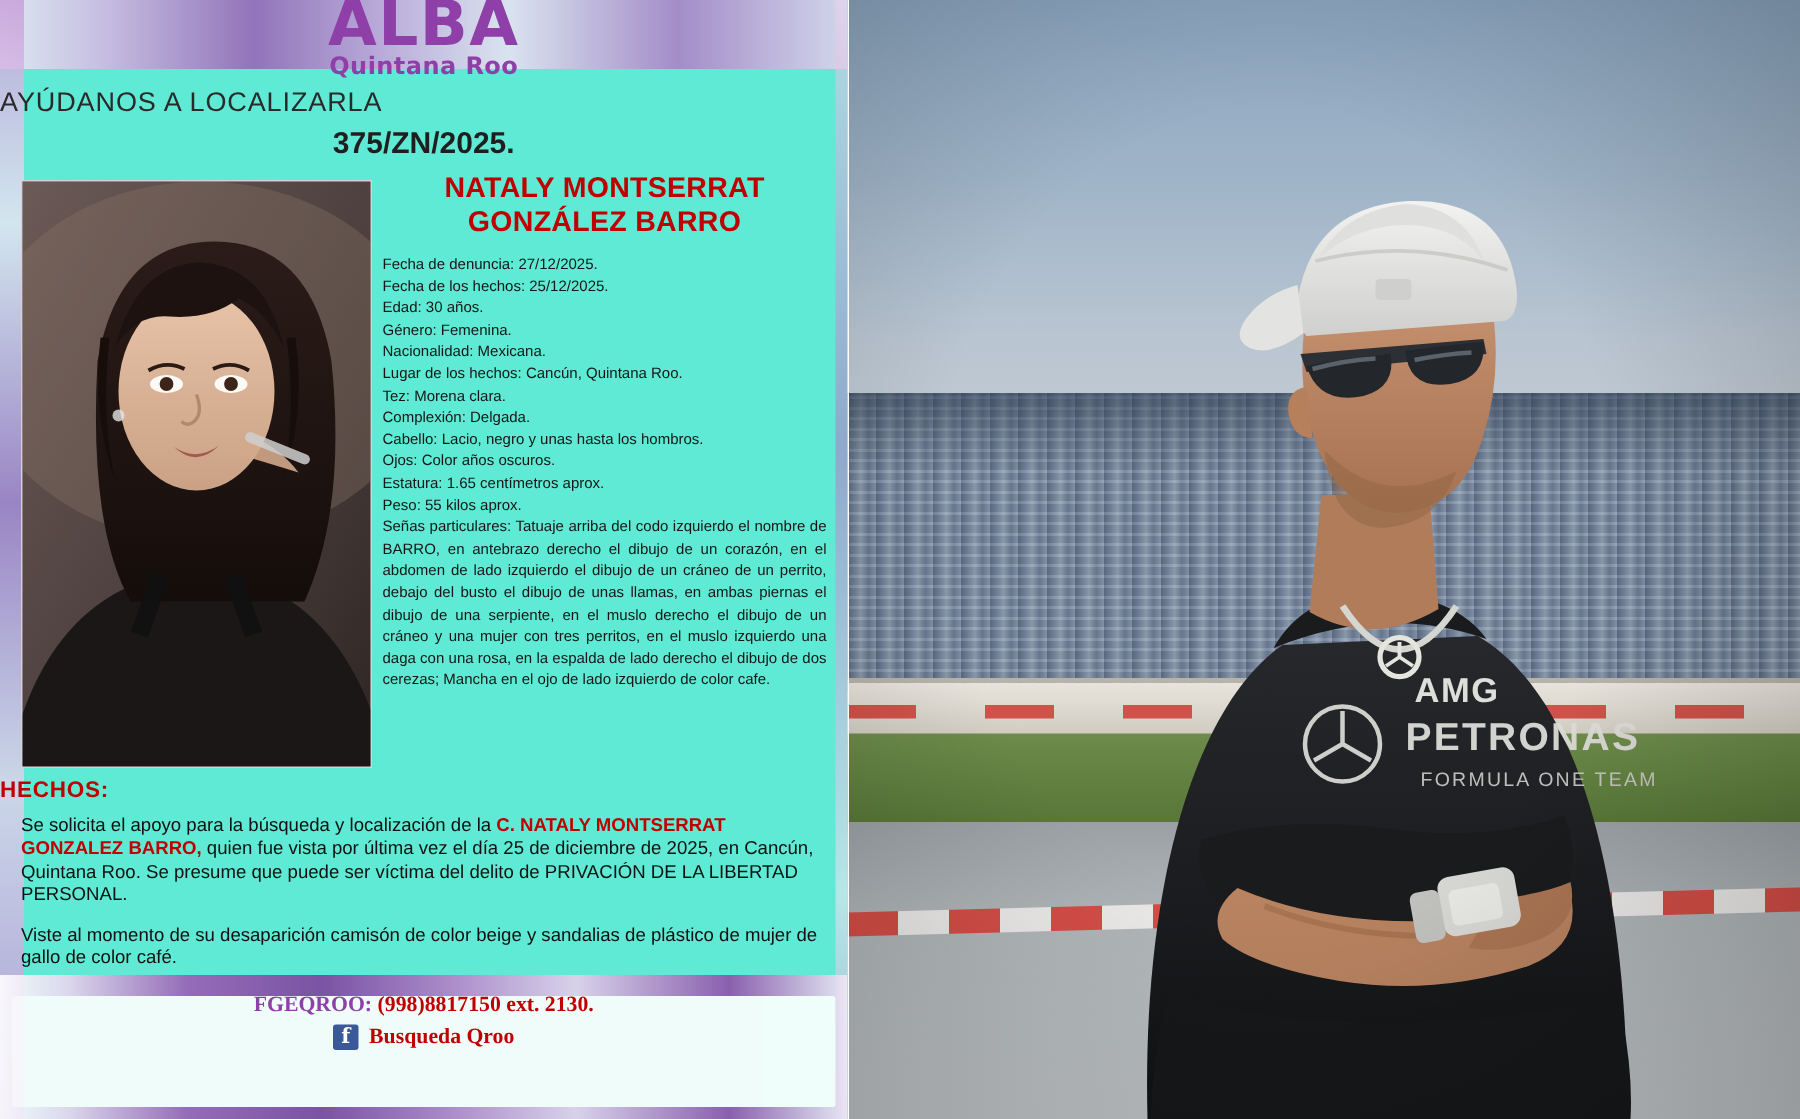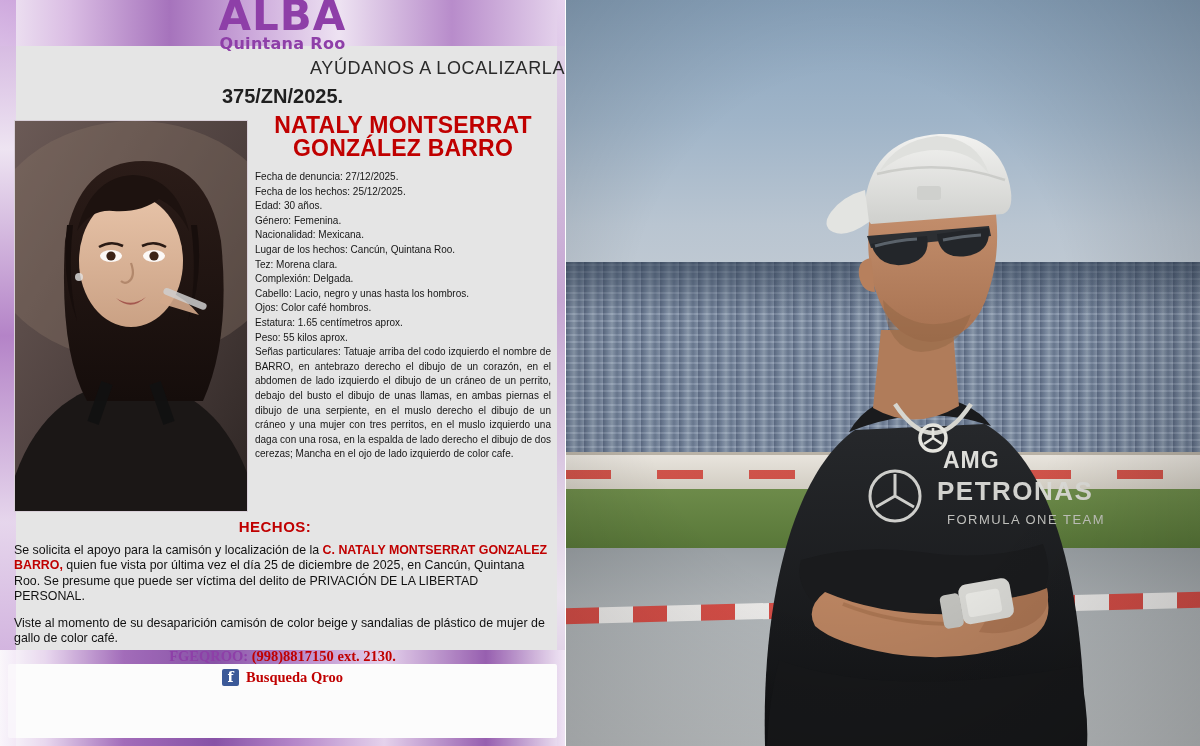--- a/index.html
+++ b/index.html
@@ -18,21 +18,21 @@
     width: 1200px;
     height: 746px;
     display: flex;
   }
 
   
   .poster {
     position: relative;
     width: 565px;
     height: 746px;
-    background: #e5e5e5;
+    background: #5eead4;
     overflow: hidden;
     box-sizing: border-box;
   }
   
   .frame-top {
     position: absolute;
     top: 0; left: 0; right: 0;
     height: 46px;
     background: linear-gradient(90deg,#f2e8f6 0%, #d9b7e4 12%, #9b5fb5 30%, #c9a0da 45%, #efe2f4 60%, #b07cc6 80%, #e7d3ef 100%);
     opacity: .85;
@@ -97,21 +97,21 @@
     font-weight: bold;
     font-size: 16px;
     color: #8e3fa8;
     letter-spacing: .3px;
   }
 
   .ayudanos {
     position: absolute;
     top: 58px;
     left: 0; right: 0;
-    text-align: right;
+    text-align: left;
     font-family: "Liberation Sans", sans-serif;
     font-size: 18px;
     letter-spacing: .6px;
     color: #2a2a2a;
     z-index: 4;
   }
   .folio {
     position: absolute;
     top: 85px;
     left: 0; right: 0;
@@ -139,39 +139,39 @@
     position: absolute;
     top: 114px;
     left: 255px;
     width: 296px;
   }
   .victim-name {
     text-align: center;
     color: #c00000;
     font-family: "Liberation Sans", sans-serif;
     font-weight: bold;
-    font-size: 23px;
+    font-size: 19px;
     line-height: 23px;
     letter-spacing: .2px;
   }
   .detail-list {
     margin-top: 10px;
     font-family: "Liberation Sans", sans-serif;
     font-size: 10px;
     line-height: 14.6px;
     color: #161616;
     text-align: justify;
   }
   .detail-list div { margin-bottom: 0px; }
 
   .hechos-title {
     position: absolute;
     top: 518px;
     left: 0; right: 15px;
-    text-align: center;
+    text-align: left;
     font-family: "Liberation Sans", sans-serif;
     font-weight: bold;
     font-size: 15px;
     color: #c00000;
     letter-spacing: .5px;
     z-index: 4;
   }
   .hechos-body {
     position: absolute;
     top: 543px;
@@ -181,21 +181,21 @@
     font-size: 12.4px;
     line-height: 15.4px;
     color: #111;
     z-index: 4;
   }
   .hechos-body .red { color: #c00000; font-weight: bold; }
   .hechos-body p { margin: 0 0 11px 0; }
 
   .contact {
     position: absolute;
-    bottom: 60px;
+    bottom: 46px;
     left: 0; right: 0;
     text-align: center;
     z-index: 6;
     font-family: "Liberation Serif", serif;
   }
   .contact-line {
     font-weight: bold;
     font-size: 14.5px;
     color: #8e3fa8;
   }
@@ -380,30 +380,30 @@
         <div class="detail-list">
           <div>Fecha de denuncia: 27/12/2025.</div>
           <div>Fecha de los hechos: 25/12/2025.</div>
           <div>Edad: 30 años.</div>
           <div>Género: Femenina.</div>
           <div>Nacionalidad: Mexicana.</div>
           <div>Lugar de los hechos: Cancún, Quintana Roo.</div>
           <div>Tez: Morena clara.</div>
           <div>Complexión: Delgada.</div>
           <div>Cabello: Lacio, negro y unas hasta los hombros.</div>
-          <div>Ojos: Color café hombros.</div>
+          <div>Ojos: Color años oscuros.</div>
           <div>Estatura: 1.65 centímetros aprox.</div>
           <div>Peso: 55 kilos aprox.</div>
           <div>Señas particulares: Tatuaje arriba del codo izquierdo el nombre de BARRO, en antebrazo derecho el dibujo de un corazón, en el abdomen de lado izquierdo el dibujo de un cráneo de un perrito, debajo del busto el dibujo de unas llamas, en ambas piernas el dibujo de una serpiente, en el muslo derecho el dibujo de un cráneo y una mujer con tres perritos, en el muslo izquierdo una daga con una rosa, en la espalda de lado derecho el dibujo de dos cerezas; Mancha en el ojo de lado izquierdo de color cafe.</div>
         </div>
       </div>
 
       <div class="hechos-title">HECHOS:</div>
       <div class="hechos-body">
-        <p><span>Se solicita el apoyo para la camisón y localización de la </span><span class="red">C. NATALY MONTSERRAT GONZALEZ BARRO,</span><span> quien fue vista por última vez el día 25 de diciembre de 2025, en Cancún, Quintana Roo. Se presume que puede ser víctima del delito de PRIVACIÓN DE LA LIBERTAD PERSONAL.</span></p>
+        <p><span>Se solicita el apoyo para la búsqueda y localización de la </span><span class="red">C. NATALY MONTSERRAT GONZALEZ BARRO,</span><span> quien fue vista por última vez el día 25 de diciembre de 2025, en Cancún, Quintana Roo. Se presume que puede ser víctima del delito de PRIVACIÓN DE LA LIBERTAD PERSONAL.</span></p>
         <p>Viste al momento de su desaparición camisón de color beige y sandalias de plástico de mujer de gallo de color café.</p>
       </div>
 
       <div class="contact">
         <div class="contact-line">
           <span>FGEQROO:</span>
           <span class="phone">(998)8817150 ext. 2130.</span>
         </div>
         <div class="fb-line">
           <span class="fb-icon">f</span>

